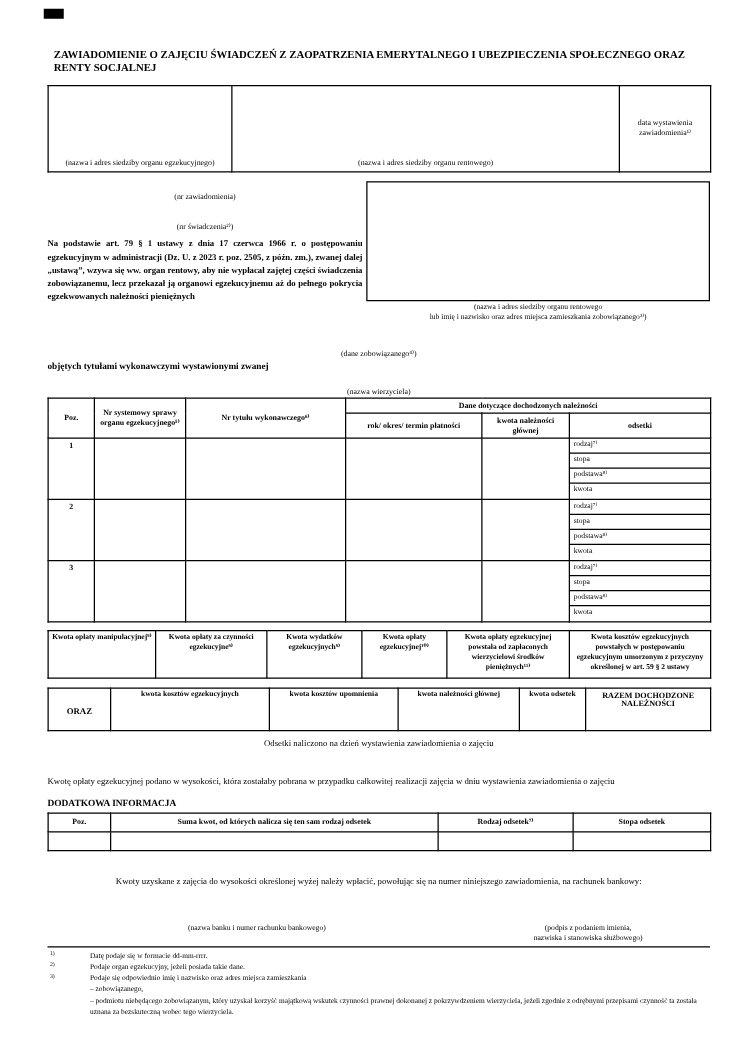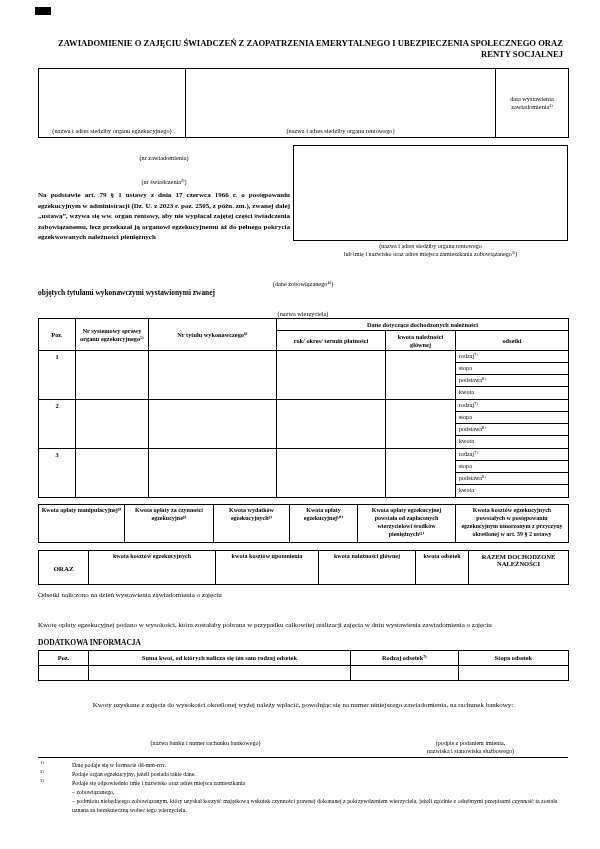--- a/index.html
+++ b/index.html
@@ -9,21 +9,21 @@
     width:600px; height:849px;
     margin:0 auto;
     background:#ffffff;
     color:#000;
     font-family:"Liberation Serif","DejaVu Serif",serif;
     overflow:hidden;
   }
   .corner-mark { position:absolute; left:35px; top:7px; width:16px; height:8px; background:#000; }
   .content { padding:38px 32px 0 38px; }
 
-  .title { text-align:right; font-weight:bold; font-size:8.6px; line-height:1.25; max-width:520px; margin:0 auto; }
+  .title { text-align:left; font-weight:bold; font-size:8.6px; line-height:1.25; max-width:520px; margin:0 auto; }
 
   table { border-collapse:collapse; table-layout:fixed; width:530px; }
   td, th { border:1px solid #000; font-size:6.3px; vertical-align:top; }
 
   
   .header-box { margin-top:9px; height:70px; }
   .header-box td { position:relative; }
   .hb-label { position:absolute; bottom:3px; left:0; right:0; text-align:center; font-size:6.3px; }
   .hb-date { display:flex; align-items:center; justify-content:center; height:100%; text-align:center; font-size:6.3px; line-height:1.3; padding:0 2px; }
 
@@ -53,21 +53,21 @@
   .fees-table { margin-top:6px; }
   .fees-table td { height:38px; text-align:center; font-weight:bold; font-size:6px; line-height:1.3; padding:2px 2px 0 2px; }
 
   
   .totals-table { margin-top:7px; }
   .totals-table td { height:34px; text-align:center; font-size:6.1px; font-weight:bold; padding:2px 2px 0 2px; }
   .totals-table .razem-cell { vertical-align:middle; font-size:7px; }
   .totals-table .razem-total { font-size:6.5px; }
 
   .note-line { margin-top:20px; font-size:7px; line-height:1.45; }
-  .note-line.first { margin-top:5px; }
+  .note-line.first { margin-top:5px;text-align:center; }
   .extra-title { margin-top:7px; font-weight:bold; font-size:7.5px; }
   .extra-text { font-size:7px; line-height:1.45; text-align:justify; }
 
   .interest-table { margin-top:3px; }
   .interest-table th { font-weight:bold; text-align:center; height:15px; vertical-align:middle; }
   .interest-table td { height:15px; }
 
   .pay-line { margin-top:20px; font-size:7px;text-align:center; }
 
   .sig-row { display:flex; margin-top:31px; }

